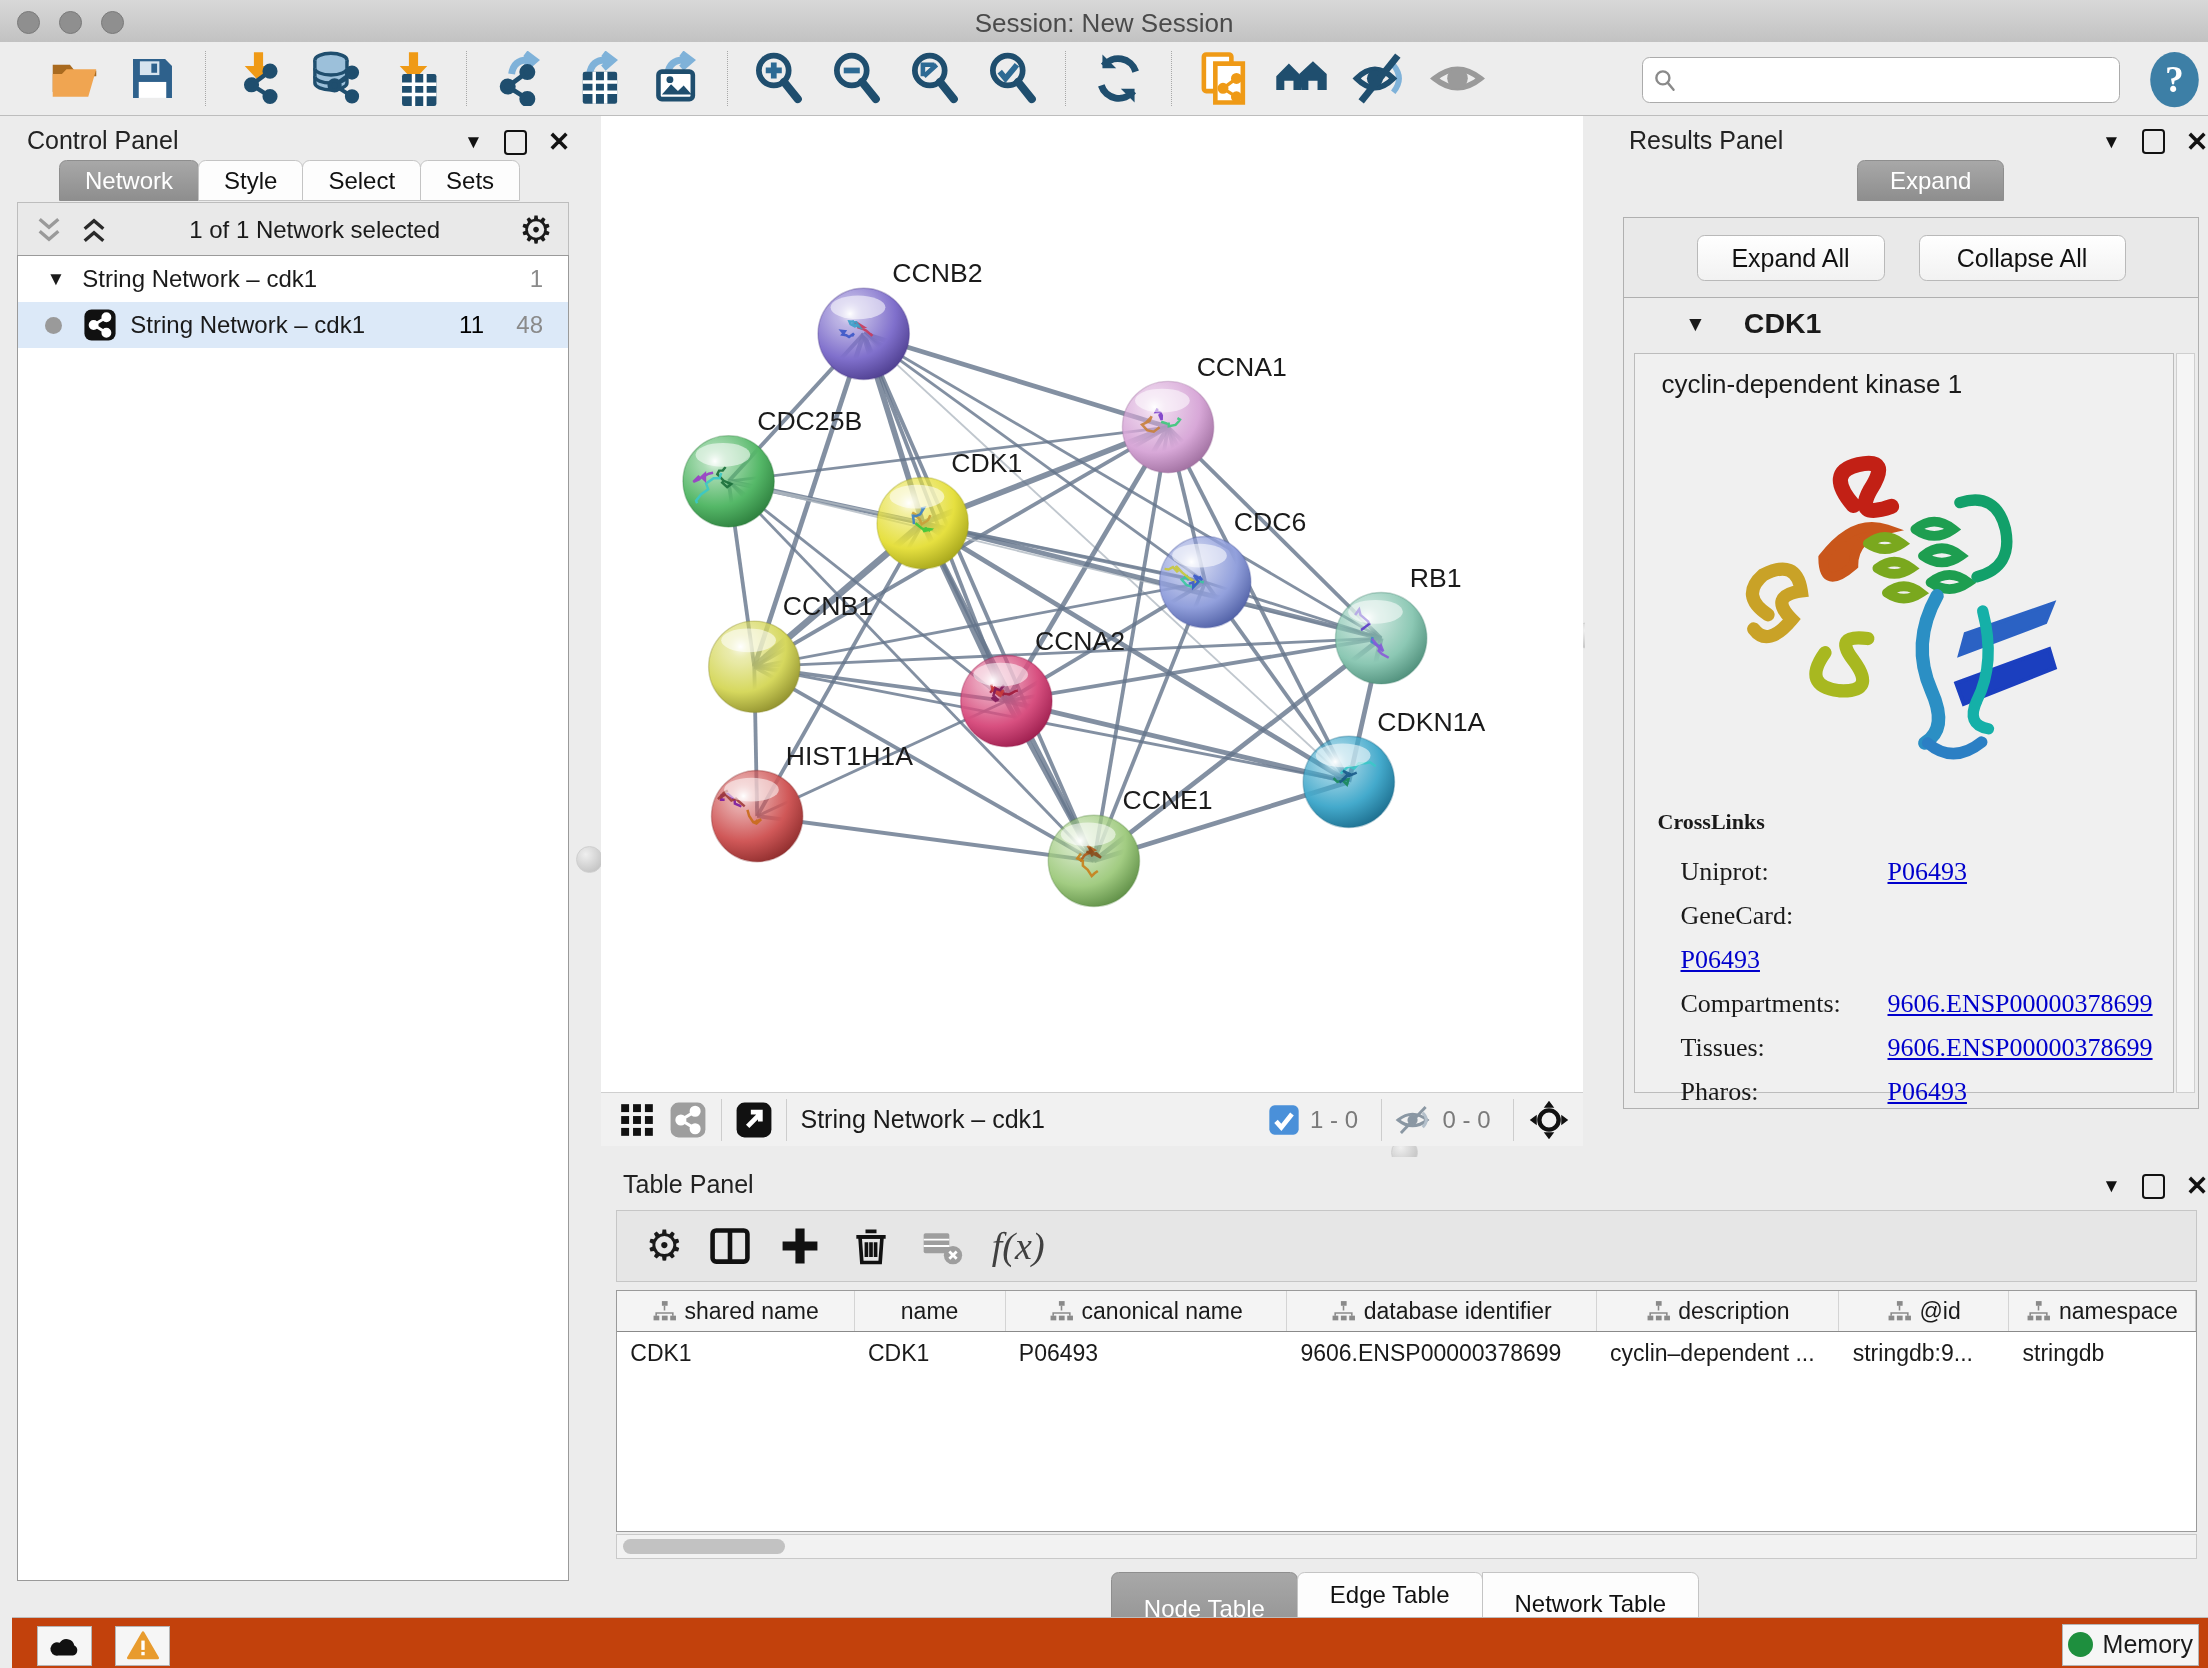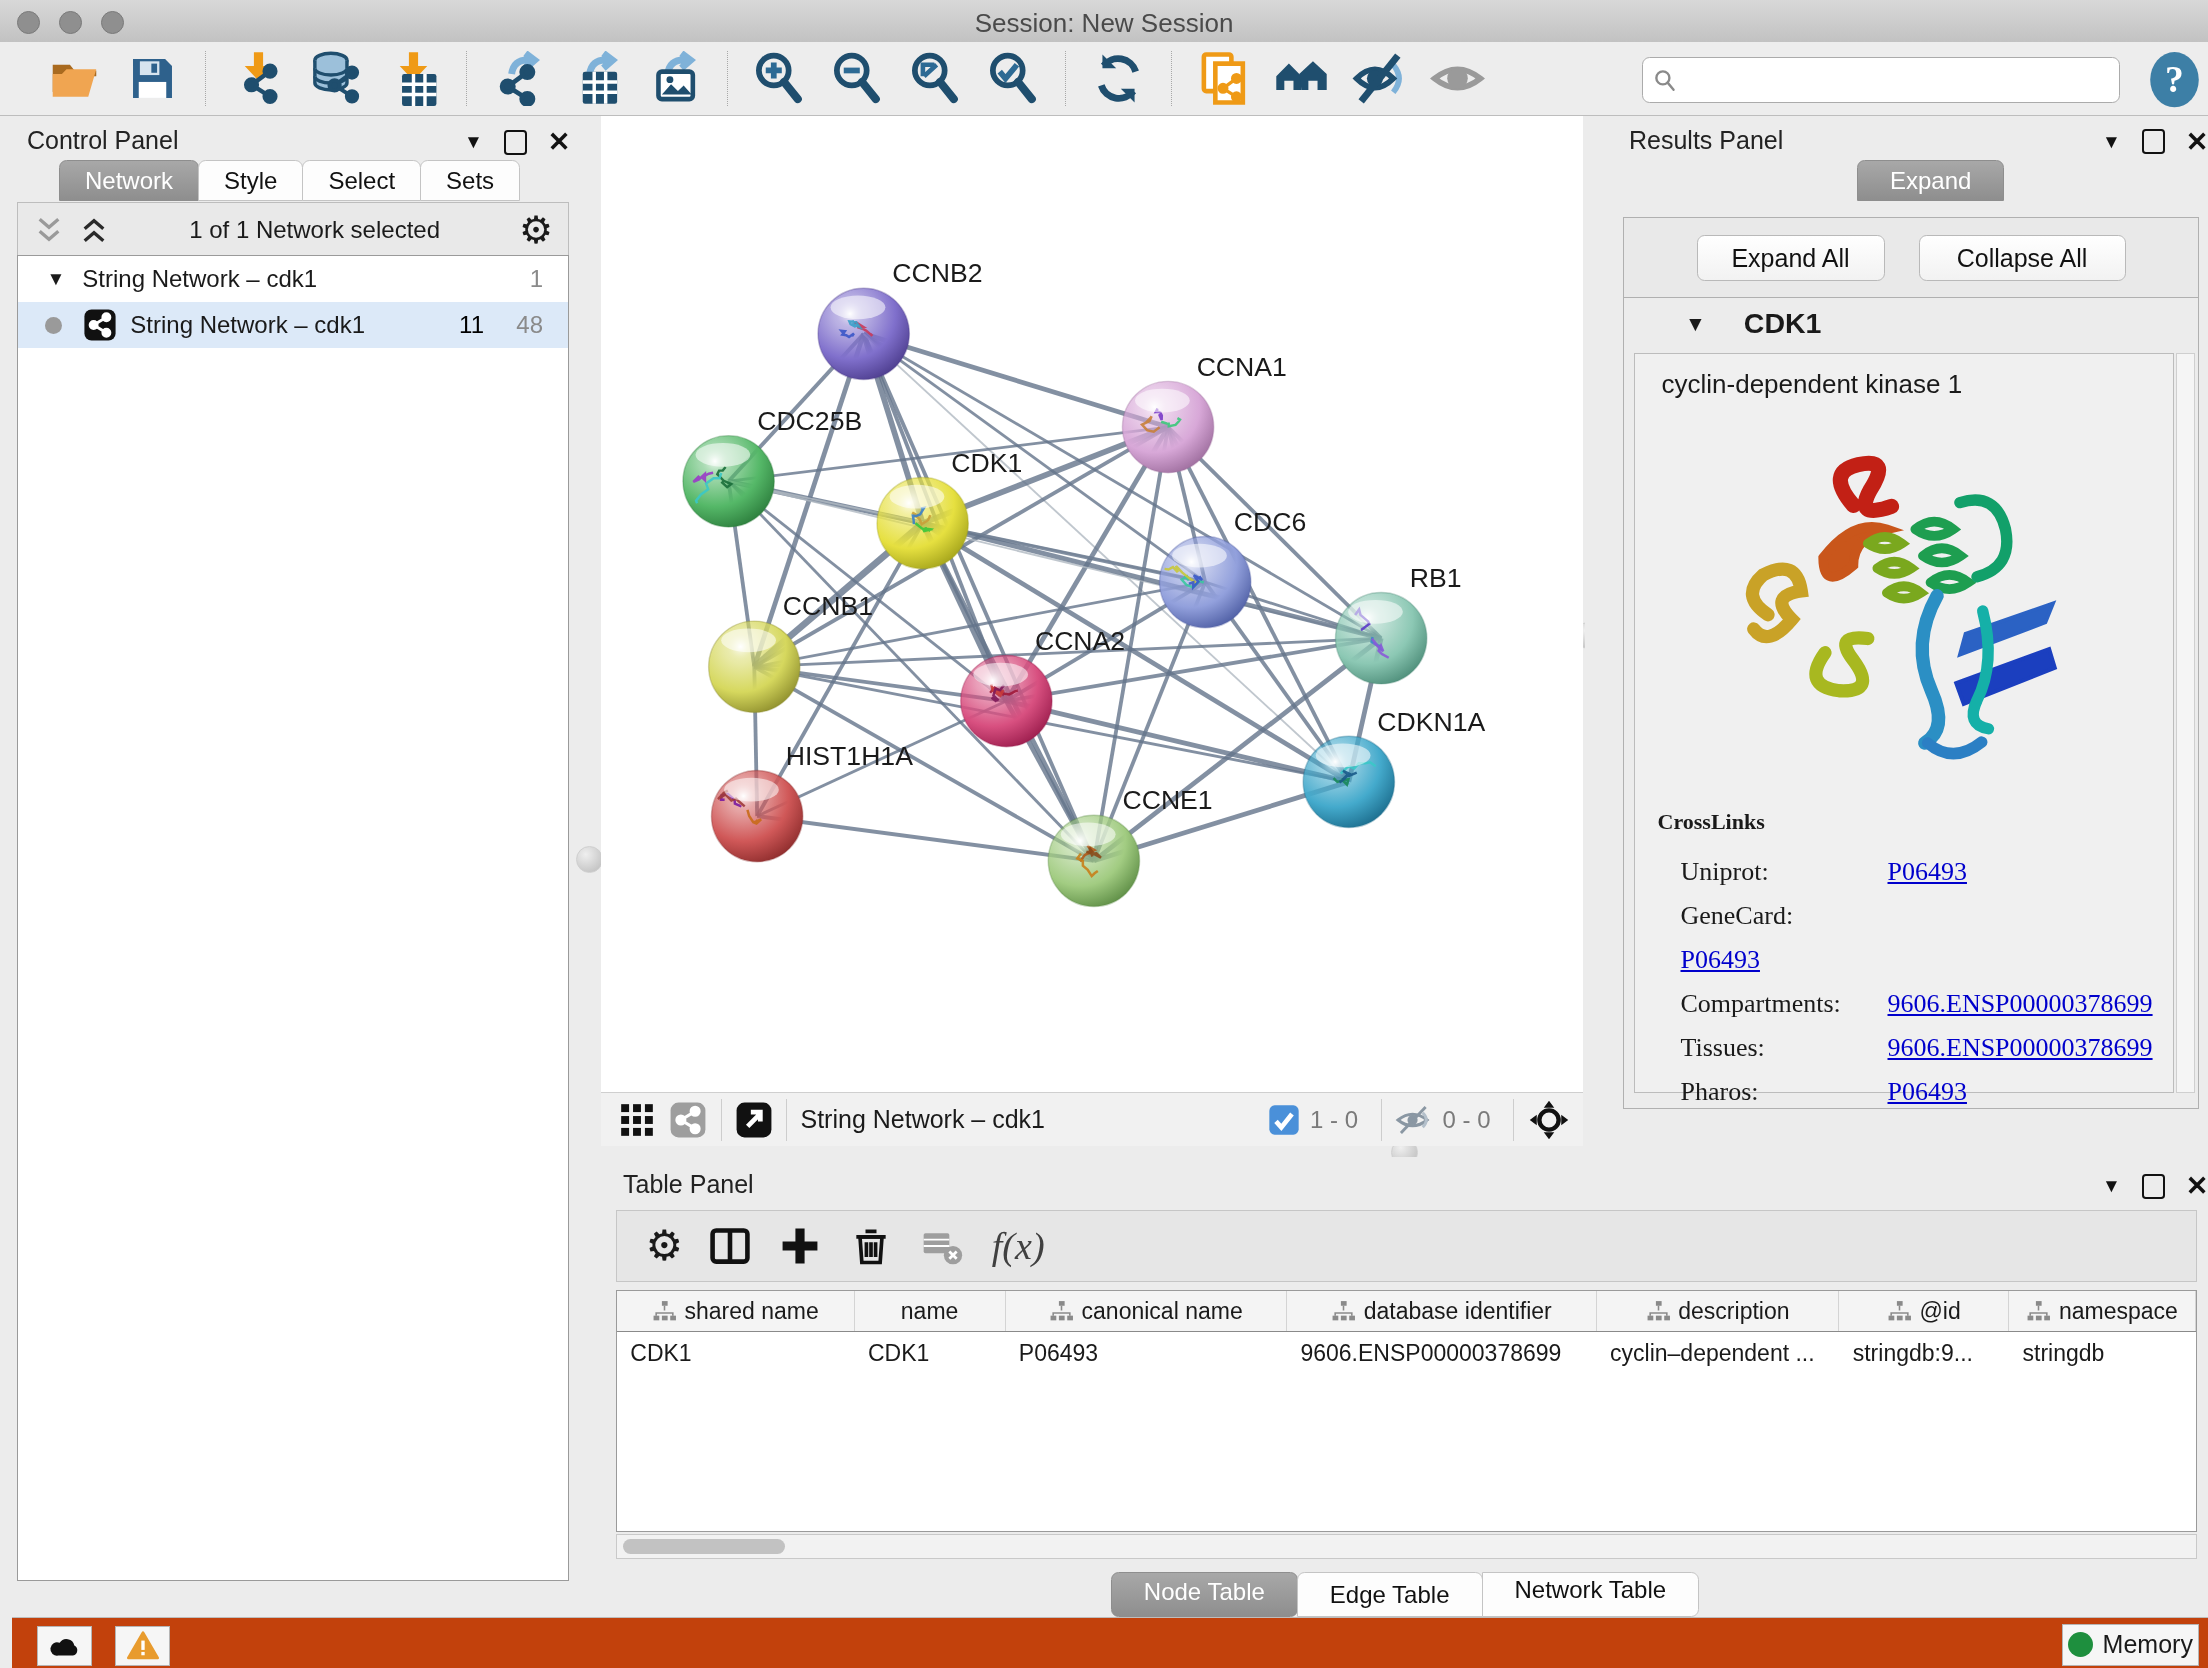--- a/index.html
+++ b/index.html
@@ -707,23 +707,23 @@
           <div class="td" style="width: 310px;">9606.ENSP00000378699</div>
           <div class="td" style="width: 243px;">cyclin–dependent ...</div>
           <div class="td" style="width: 170px;">stringdb:9...</div>
           <div class="td" style="width: 187px;">stringdb</div>
         </div>
     </div>
     <div id="hscroll">
         <div id="hthumb"></div>
       </div>
     <div id="tbl-tabs">
-      <div class="tab sel" style="border-radius:7.6px;padding:5px 32px">Node Table</div>
+      <div class="tab sel" style="border-radius:7.6px;padding:22px 32px">Node Table</div>
       <div class="tab" style="padding:7.6px 32px">Edge Table</div>
-      <div class="tab" style="border-radius:0 7.6px 7.6px 0;padding:3px 32px">Network Table</div>
+      <div class="tab" style="border-radius:0 7.6px 7.6px 0;padding:17px 32px">Network Table</div>
     </div>
   </div>
 
   <div id="statusbar" class="abs">
     <div class="sq-btn" style="left:25px">
       <svg width="32" height="25" viewBox="0 0 48 34">
           <path d="M14 32 a10 10 0 1 1 2-19 a12 12 0 0 1 22 4 a8 8 0 0 1-2 15z" fill="#111"></path>
         </svg>
     </div>
     <div class="sq-btn" style="left:103px">

